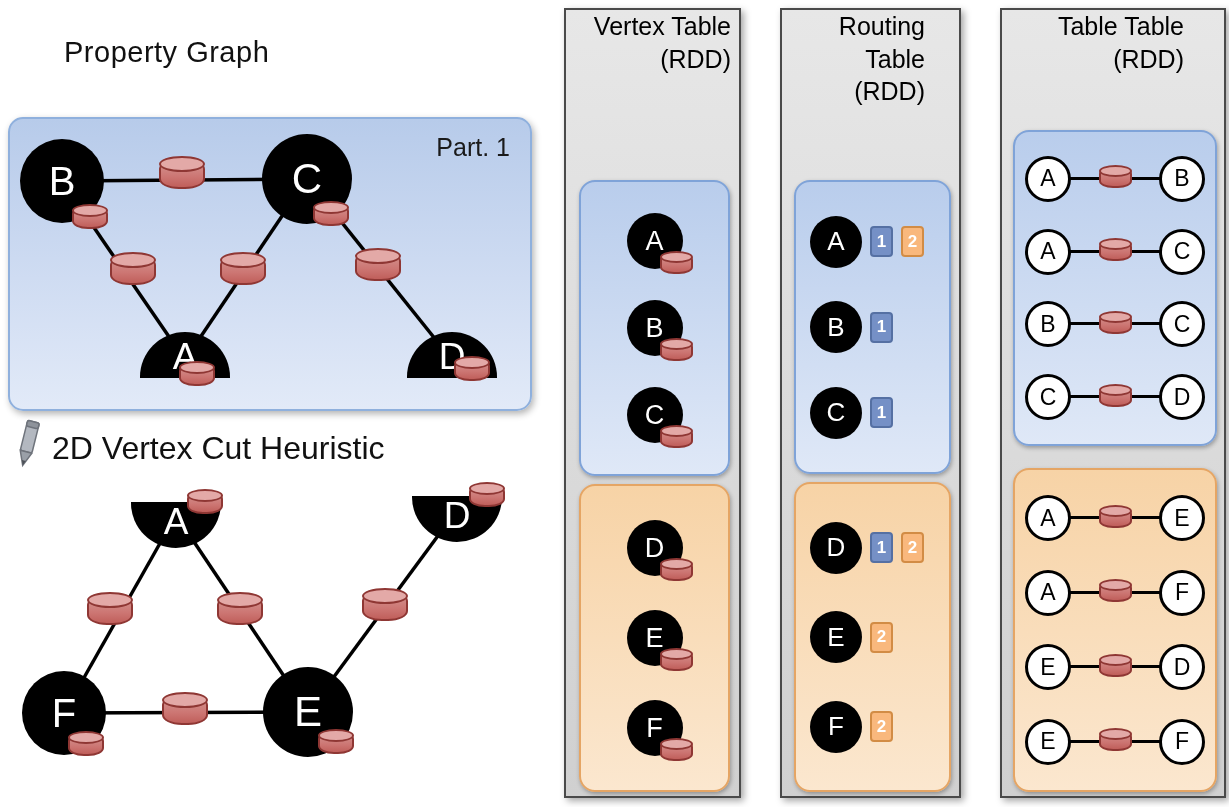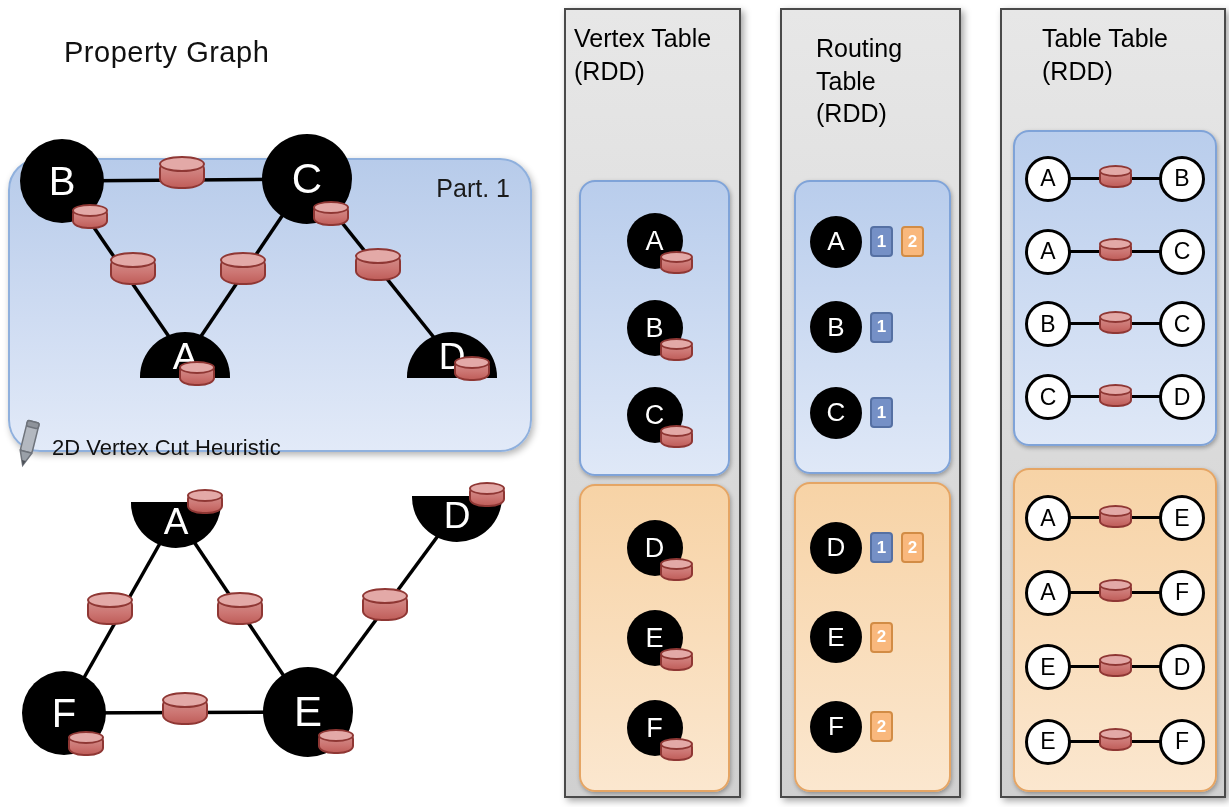--- a/index.html
+++ b/index.html
@@ -3,22 +3,22 @@
 <meta charset="utf-8">
 <style>
   * { margin:0; padding:0; box-sizing:border-box; }
   html,body { width:1229px; height:807px; background:#ffffff; overflow:hidden;
               font-family:"Liberation Sans", sans-serif; }
   .stage { position:absolute; inset:0; width:1229px; height:807px;text-decoration:underline; }
 
   
   .graph-title { position:absolute; left:64px; top:36px; font-size:29px; color:#111; letter-spacing:.5px; }
 
-  .part-box { position:absolute; border-radius:32px; z-index:0;
-              box-shadow:2px 3px 7px rgba(0,0,0,.30);margin-top:41px; }
+  .part-box { position:absolute; border-radius:15px; z-index:0;
+              box-shadow:2px 3px 7px rgba(0,0,0,.30); }
   .part-box.p1 { left:8px; top:117px; width:524px; height:294px;
                  background:linear-gradient(180deg,#b7cbea 0%, #cfdcf2 55%, #e2eaf8 100%);
                  border:2px solid #8fb0dd; }
   .part-box.p2 { left:14px; top:477px; width:518px; height:319px;
                  background:linear-gradient(180deg,#f7d4a8 0%, #f9e0c0 55%, #fcecd8 100%);
                  border:2px solid #e2a163; }
   .part-label { position:absolute; font-size:25px; color:#1a1a1a; }
   .part-label.l1 { right:20px; top:14px; }
   .part-label.l2 { right:26px; bottom:12px; }
 
@@ -38,31 +38,31 @@
   .cyl.lg { width:46px; height:26px; border-radius:6px 6px 20px 20px / 6px 6px 10px 10px; }
   .cyl.lg::after { height:16px; top:-9px; }
   .cyl.md { width:36px; height:20px; border-radius:5px 5px 16px 16px / 5px 5px 8px 8px; }
   .cyl.md::after { height:13px; top:-7px; }
   .cyl.sm { width:33px; height:19px; border-radius:5px 5px 14px 14px / 5px 5px 7px 7px; }
   .cyl.sm::after { height:12px; top:-6px; }
   .cyl.flow { position:relative; }
 
   .cut-row { position:absolute; left:10px; top:418px; display:flex; align-items:center; z-index:2; }
   .cut-row .pencil { flex:0 0 auto; }
-  .cut-label { font-size:22px; color:#111; margin-left:6px; margin-top:8px; }
+  .cut-label { font-size:32px; color:#111; margin-left:6px; margin-top:8px; }
 
   
   .col { position:absolute; top:8px; height:790px; z-index:2;
          background:linear-gradient(180deg,#e7e7e7,#d0d0d0);
          border:2px solid #4a4a4a; box-shadow:3px 3px 7px rgba(0,0,0,.35); }
-  .col-title { padding-top:12px; text-align:left; font-size:25px; line-height:1.3; color:#000; }
+  .col-title { text-align:right; font-size:25px; line-height:1.3; color:#000; }
   .col.vt { left:564px; width:177px; }
   .col.vt .col-title { padding-left:8px; padding-right:8px; }
   .col.rt { left:780px; width:181px; }
-  .col.rt .col-title { padding-left:34px; padding-right:34px;margin-top:10px; }
+  .col.rt .col-title { padding-left:34px; padding-right:34px; }
   .col.et { left:1000px; width:226px; }
   .col.et .col-title { padding-left:40px; padding-right:40px; }
 
   .inner { position:absolute; border-radius:16px; display:flex; flex-direction:column;
            justify-content:space-evenly; align-items:center;
            box-shadow:1px 2px 4px rgba(0,0,0,.30); }
   .inner.blue   { background:linear-gradient(180deg,#b9cdec,#dfe8f7); border:2px solid #7fa3d8; }
   .inner.orange { background:linear-gradient(180deg,#f7d3a6,#fbe7cf); border:2px solid #e5a564; }
 
   .col.vt .inner.blue   { left:13px; top:170px; width:151px; height:296px; }

